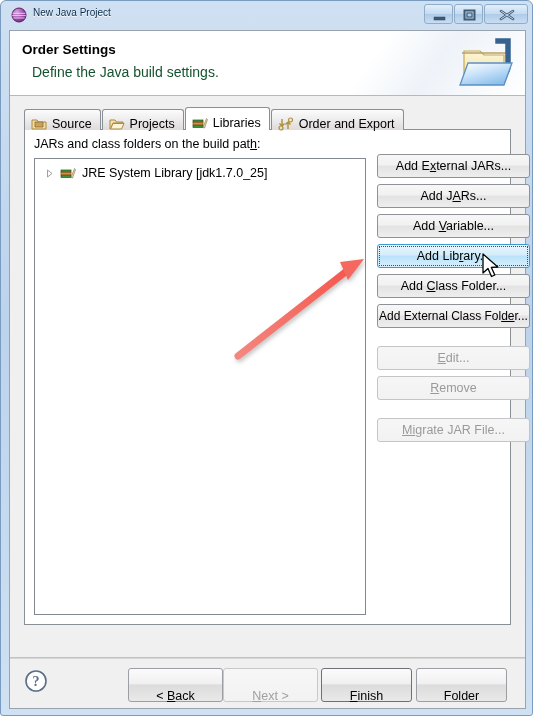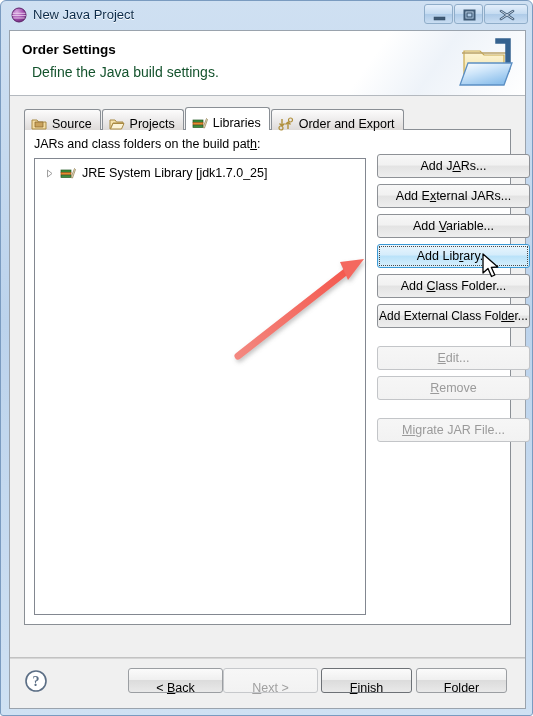--- a/index.html
+++ b/index.html
@@ -20,21 +20,21 @@
   }
   #titlebar{
     position:absolute;left:0;top:0;width:533px;height:29px;
     box-sizing:border-box;
   }
   .title-icon{
     position:absolute;left:10px;top:6px;width:16px;height:16px;
   }
   .title-text{
     position:absolute;left:32px;top:6px;
-    font-size:13px;color:#0d2b49;
+    font-size:10px;color:#0d2b49;
     text-shadow:0 1px 0 #ffffff;
     white-space:nowrap;
   }
   
   .winbtns{position:absolute;right:6px;top:3px;height:21px;display:flex;}
   .winbtn{
     width:29px;height:20px;margin-left:1px;box-sizing:border-box;
     border:1px solid #8fadc9;border-radius:3px;
     background:linear-gradient(180deg,#e3eefb 0%,#c6dcf1 48%,#aecbe8 52%,#c9ddf2 100%);
     position:relative;
@@ -153,21 +153,21 @@
   #sep{
     position:absolute;left:0;top:626px;width:515px;height:1px;background:#d6d6d6;
     border-top:1px solid #c2c2c2;
   }
   #helpicon{position:absolute;left:14px;top:638px;width:24px;height:24px;}
   .bbtn{
     position:absolute;top:637px;height:25px;box-sizing:border-box;
     border:1px solid #9b9ea2;border-radius:3px;
     background:linear-gradient(180deg,#fbfbfb 0%,#f0f0f0 46%,#dcdcdc 50%,#e9e9e9 100%);
     font-family:"Liberation Sans","DejaVu Sans",sans-serif;
-    font-size:12.5px;color:#000;text-align:center;line-height:23px;padding:8px;
+    font-size:12.5px;color:#000;text-align:center;line-height:23px;padding:16px;
   }
   .bbtn.disabled{color:#a0a0a0;border-color:#c6c8cb;
     background:linear-gradient(180deg,#f7f7f7 0%,#f2f2f2 100%);}
   .bbtn.default{border:1px solid #6d7176;}
   
   #arrow{position:absolute;left:0;top:0;width:533px;height:716px;pointer-events:none;z-index:20;}
   #cursor{position:absolute;left:481px;top:253px;width:20px;height:26px;z-index:21;}
 </style>
 </head>
 <body>
@@ -305,23 +305,23 @@
               <rect x="1" y="7.6" width="10" height="2.2" fill="#e88b2d" stroke="#9a5613" stroke-width="0.7"></rect>
               <rect x="1" y="10.2" width="10" height="2.2" fill="#3d8f3d" stroke="#20571f" stroke-width="0.7"></rect>
               <path d="M11 12.5 L14.5 3.5 L15.5 4.5 L12.5 13 z" fill="#f2e6c9" stroke="#8a7a4e" stroke-width="0.7"></path>
             </svg>
           </span>
           <span>JRE System Library [jdk1.7.0_25]</span>
         </div>
       </div>
 
       <div id="btncol">
+        <button class="sbtn"><span>Add E</span><u>x</u><span>ternal JARs...</span></button>
+
         <button class="sbtn"><span>Add J</span><u>A</u><span>Rs...</span></button>
-
-        <button class="sbtn"><span>Add E</span><u>x</u><span>ternal JARs...</span></button>
 
         <button class="sbtn"><span>Add </span><u>V</u><span>ariable...</span></button>
 
         <button class="sbtn focused"><span>Add Lib</span><u>r</u><span>ary...</span></button>
 
         <button class="sbtn"><span>Add </span><u>C</u><span>lass Folder...</span></button>
 
         <button class="sbtn" style="font-size:12px;"><span>Add External Class Fol</span><u>de</u><span>r...</span></button>
 
         <div class="gap"></div>

